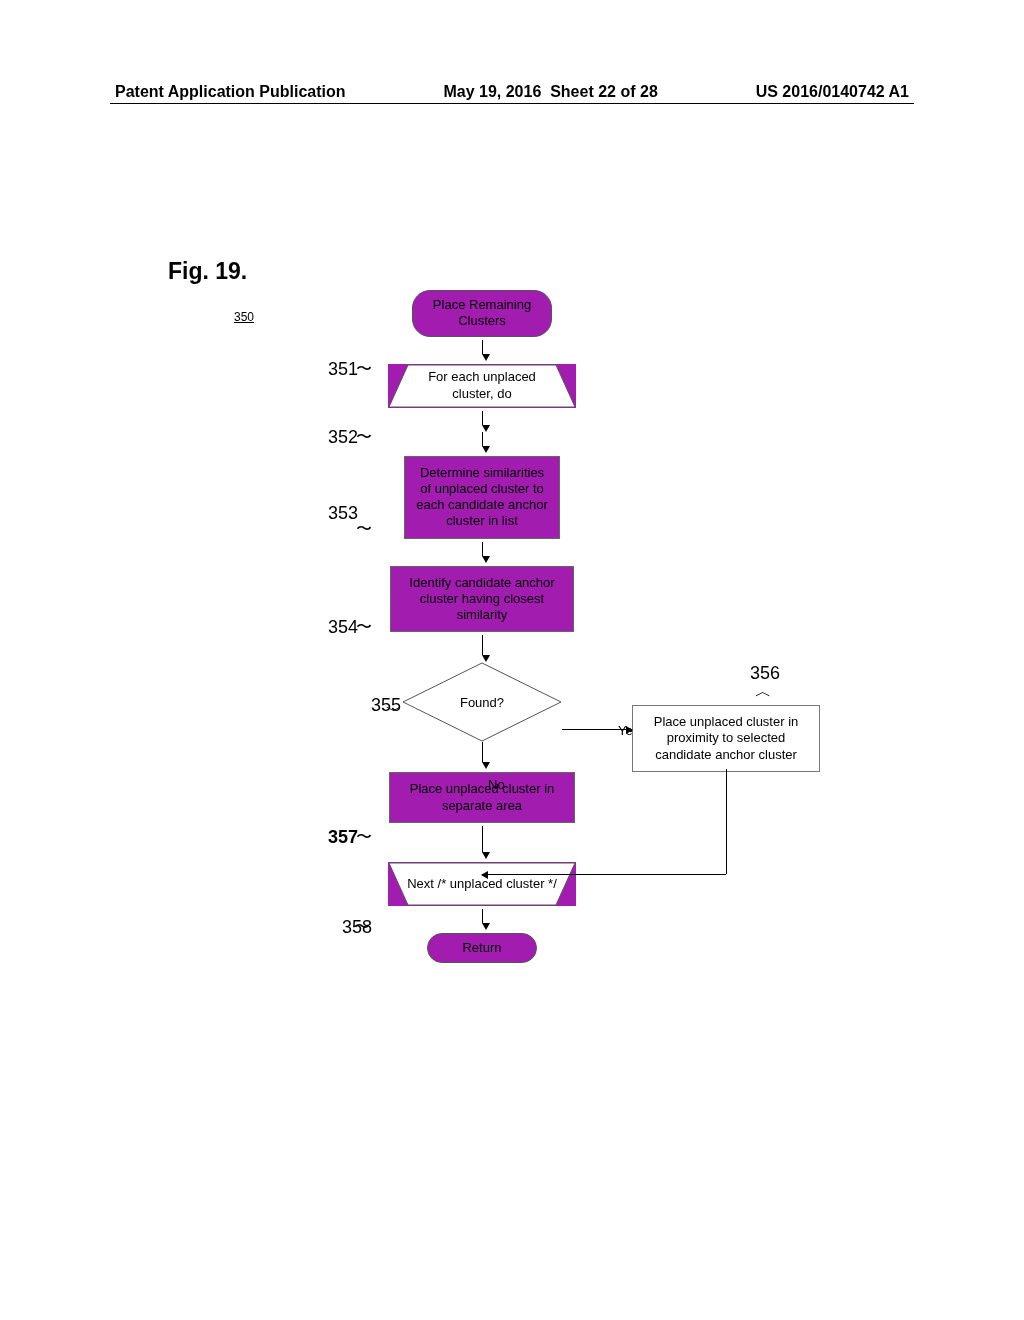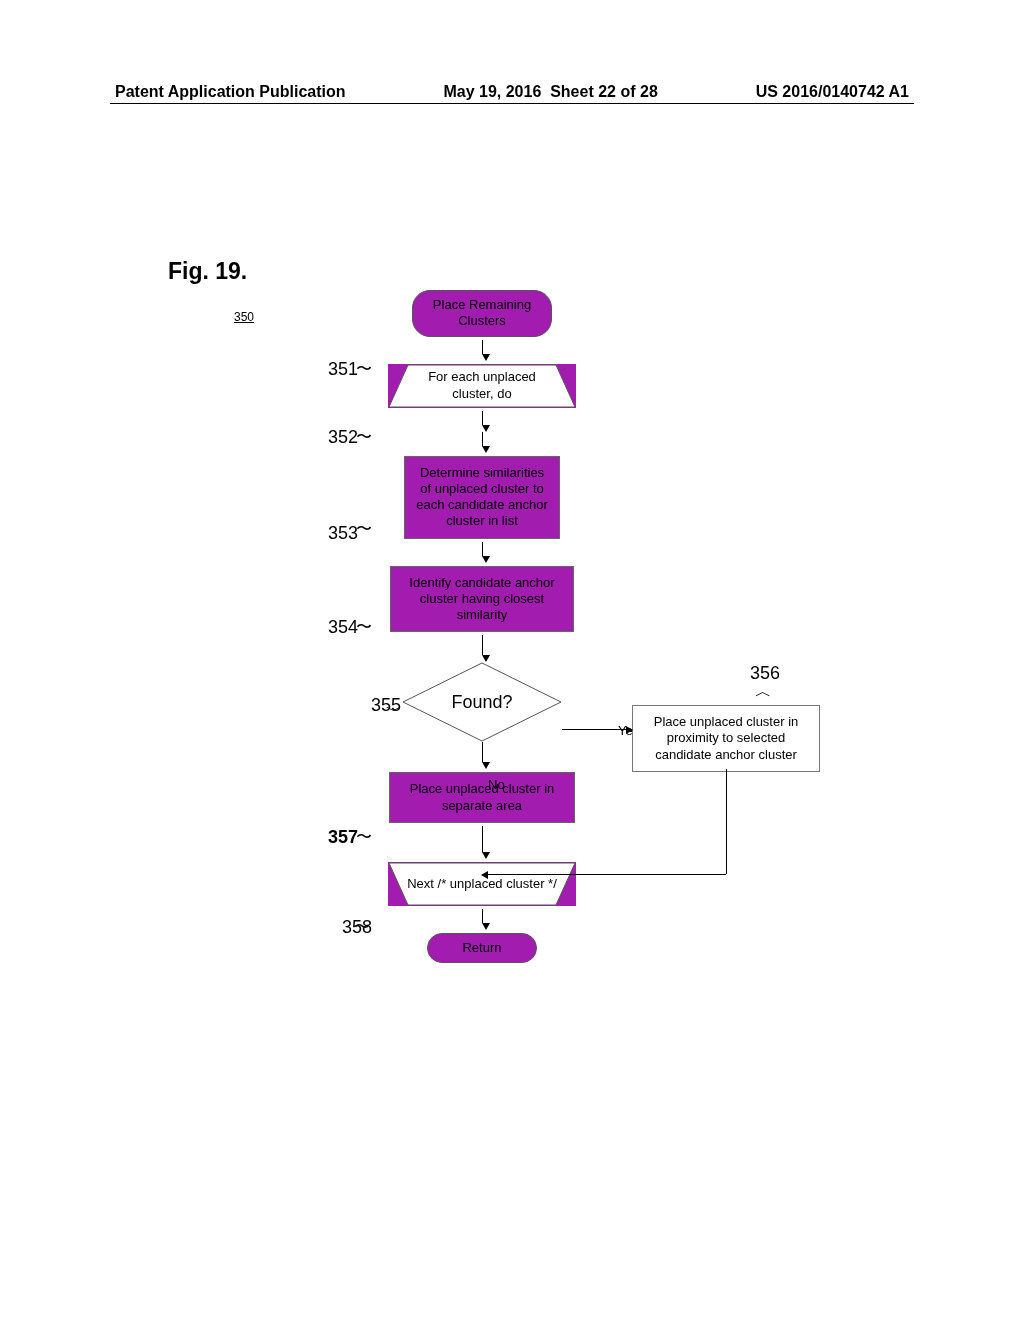--- a/index.html
+++ b/index.html
@@ -97,21 +97,21 @@
     position: relative;
     margin: 0 auto;
   }
   .decision svg { display:block; }
   .decision-label {
     position:absolute;
     inset:0;
     display:flex;
     align-items:center;
     justify-content:center;
-    font-size:18px;
+    font-size:13px;
   }
   .arrow-v {
     width: 0;
     margin: 0 auto;
     position: relative;
   }
   .arrow-v .line {
     width:0; border-left:1.2px solid #000;
     margin:0 auto;
   }
@@ -270,21 +270,21 @@
     </div>
 
   </div>
 
   <div class="ref" style="top:72px;left:18px;">351</div>
   <div class="squig" style="top:72px;left:46px;">〜</div>
 
   <div class="ref" style="top:140px;left:18px;">352</div>
   <div class="squig" style="top:140px;left:46px;">〜</div>
 
-  <div class="ref" style="top:236px;left:18px;">353</div>
+  <div class="ref" style="top:216px;left:18px;">353</div>
   <div class="squig" style="top:232px;left:46px;">〜</div>
 
   <div class="ref" style="top:330px;left:18px;">354</div>
   <div class="squig" style="top:330px;left:46px;">〜</div>
 
   <div class="ref" style="top:408px;left:61px;">355</div>
   <div class="squig" style="top:414px;left:76px;">﹀</div>
 
   <div class="ref" style="top:376px;left:440px;">356</div>
   <div class="squig" style="top:394px;left:444px;transform:rotate(180deg);">﹀</div>

